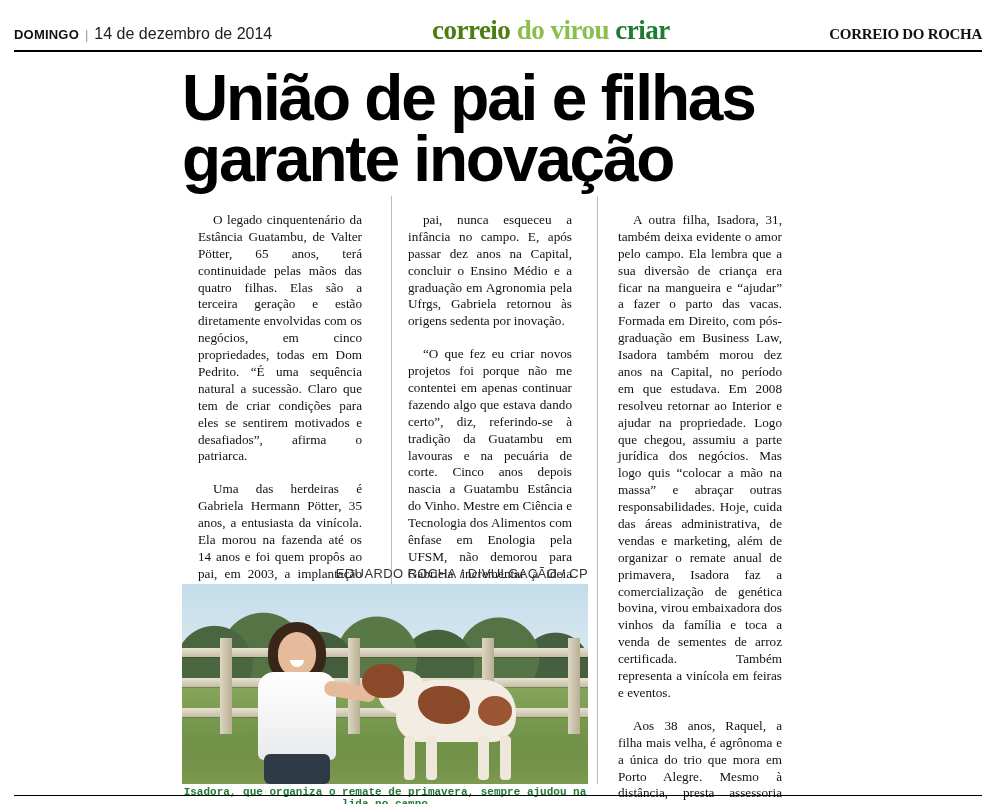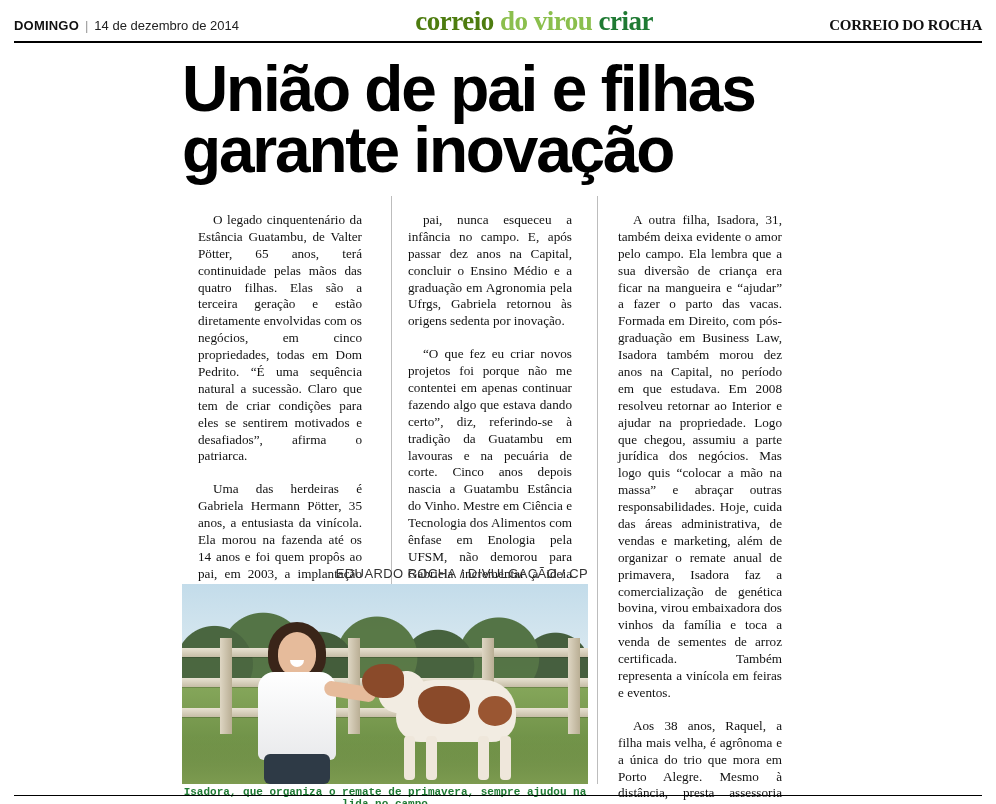--- a/index.html
+++ b/index.html
@@ -12,21 +12,21 @@
     background: #ffffff;
     font-family: "Liberation Serif", serif;
     color: #111;
     overflow: hidden;
   }
   .page {
     position: relative;
     width: 996px;
     height: 804px;
     box-sizing: border-box;
-    padding: 0 14px;
+    padding: 9px 14px;
   }
 
   
   .masthead {
     display: flex;
     align-items: baseline;
     justify-content: space-between;
     padding: 6px 0 4px 0;
     border-bottom: 2px solid #000;
   }
@@ -40,21 +40,21 @@
   .mast-weekday {
     font-weight: bold;
     font-size: 13px;
     letter-spacing: 0.2px;
   }
   .mast-sep {
     color: #999;
     font-size: 13px;
   }
   .mast-date {
-    font-size: 13px;
+    font-size: 16px;
     color: #222;
   }
   .mast-center {
     flex: 1;
     text-align: center;
     font-family: "Liberation Serif", serif;
     font-weight: bold;
     font-size: 27px;
     letter-spacing: -0.5px;
     white-space: nowrap;

